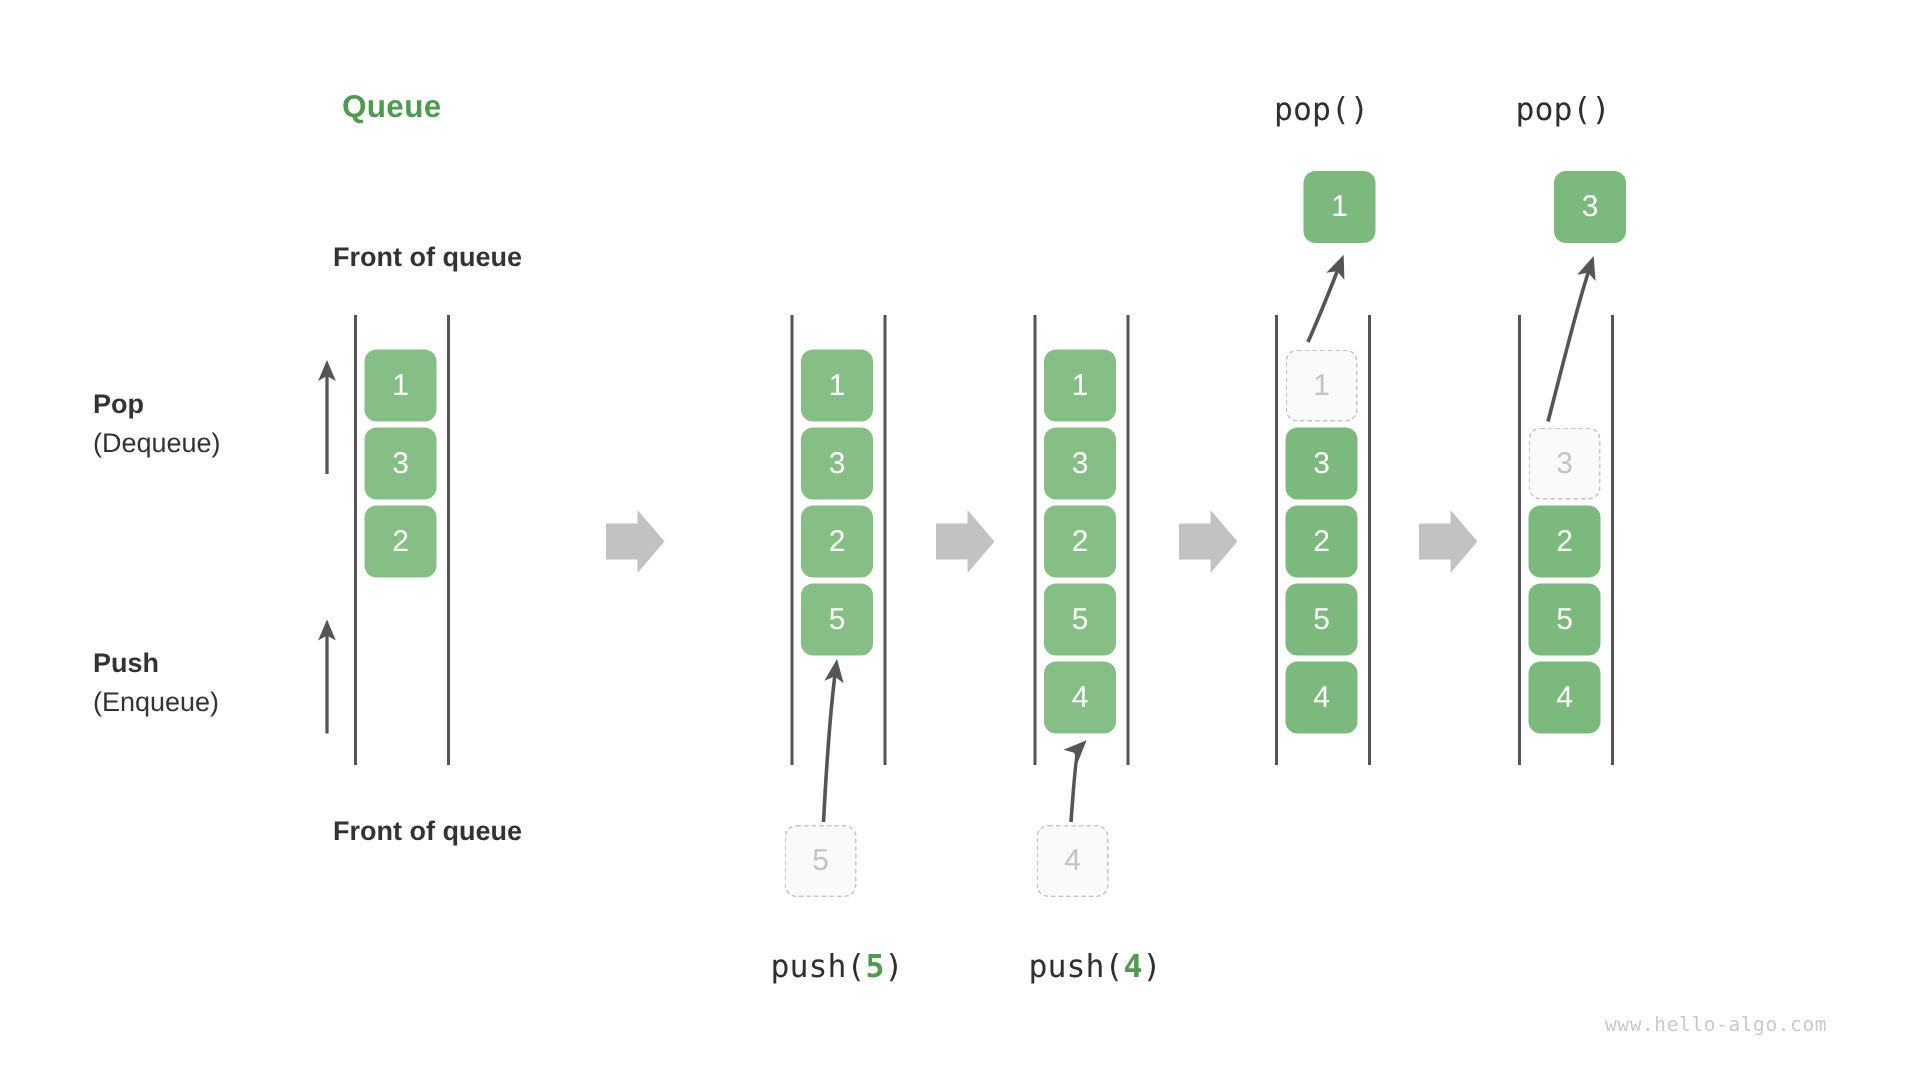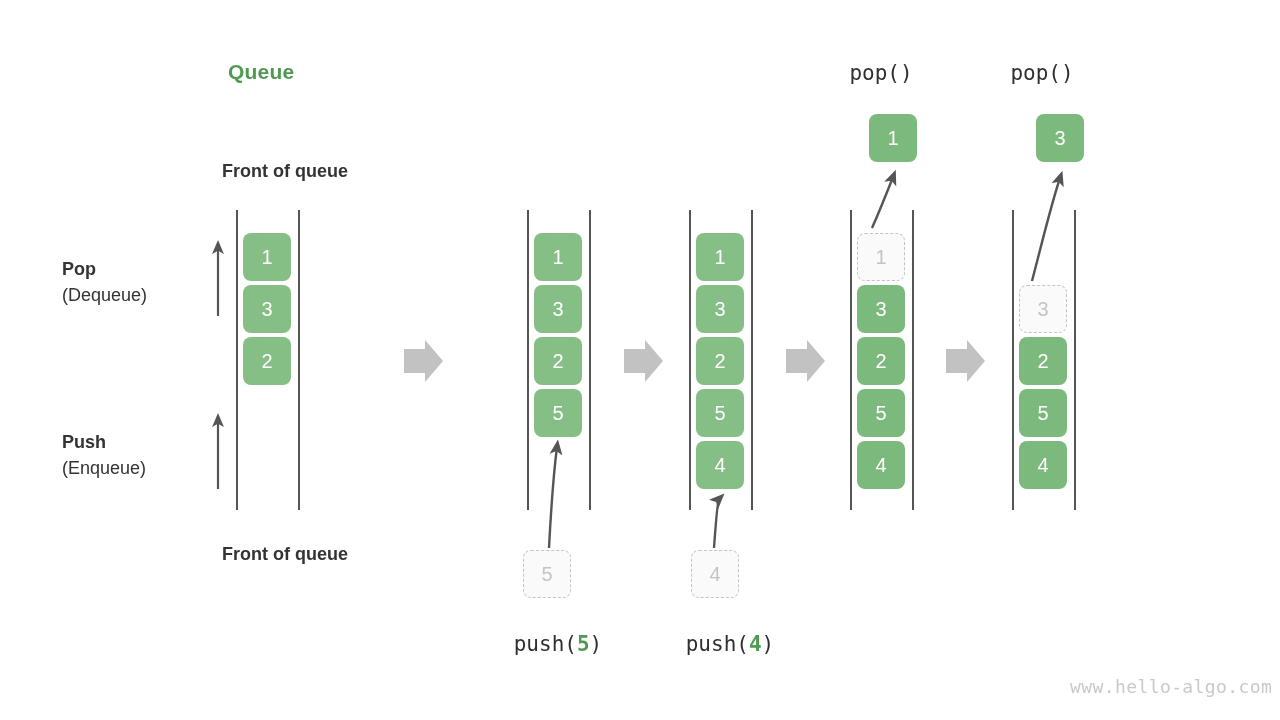--- a/index.html
+++ b/index.html
@@ -62,21 +62,21 @@
     white-space: nowrap;
     text-align: center;
   }
   .op-label .num {
     color: #4e9a51;
     font-weight: bold;
   }
   .watermark {
     position: absolute;
     font-family: "DejaVu Sans Mono", monospace;
-    font-size: 18px;
+    font-size: 13px;
     color: #c9c9c9;
     white-space: nowrap;
     letter-spacing: 0.4px;
   }
 
   
   .rail {
     position: absolute;
     width: 1.6px;
     background: #555555;

